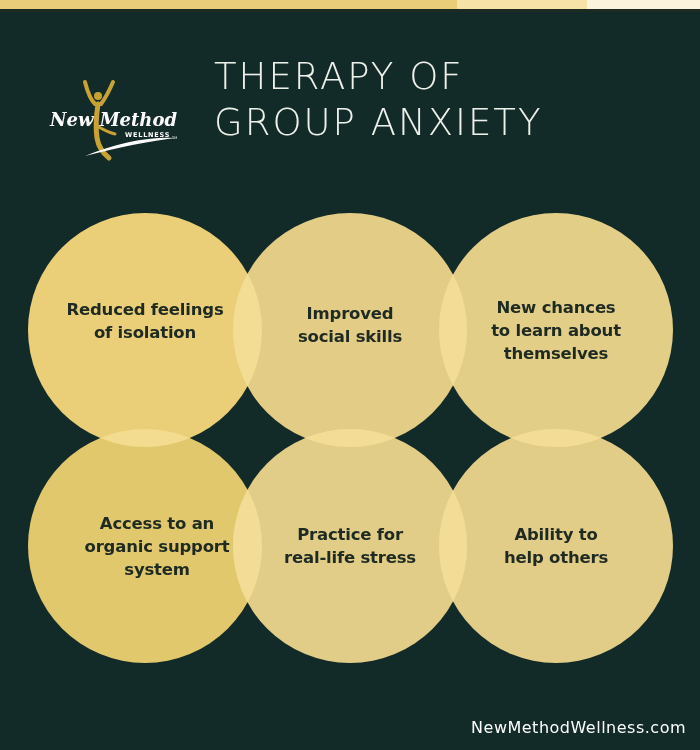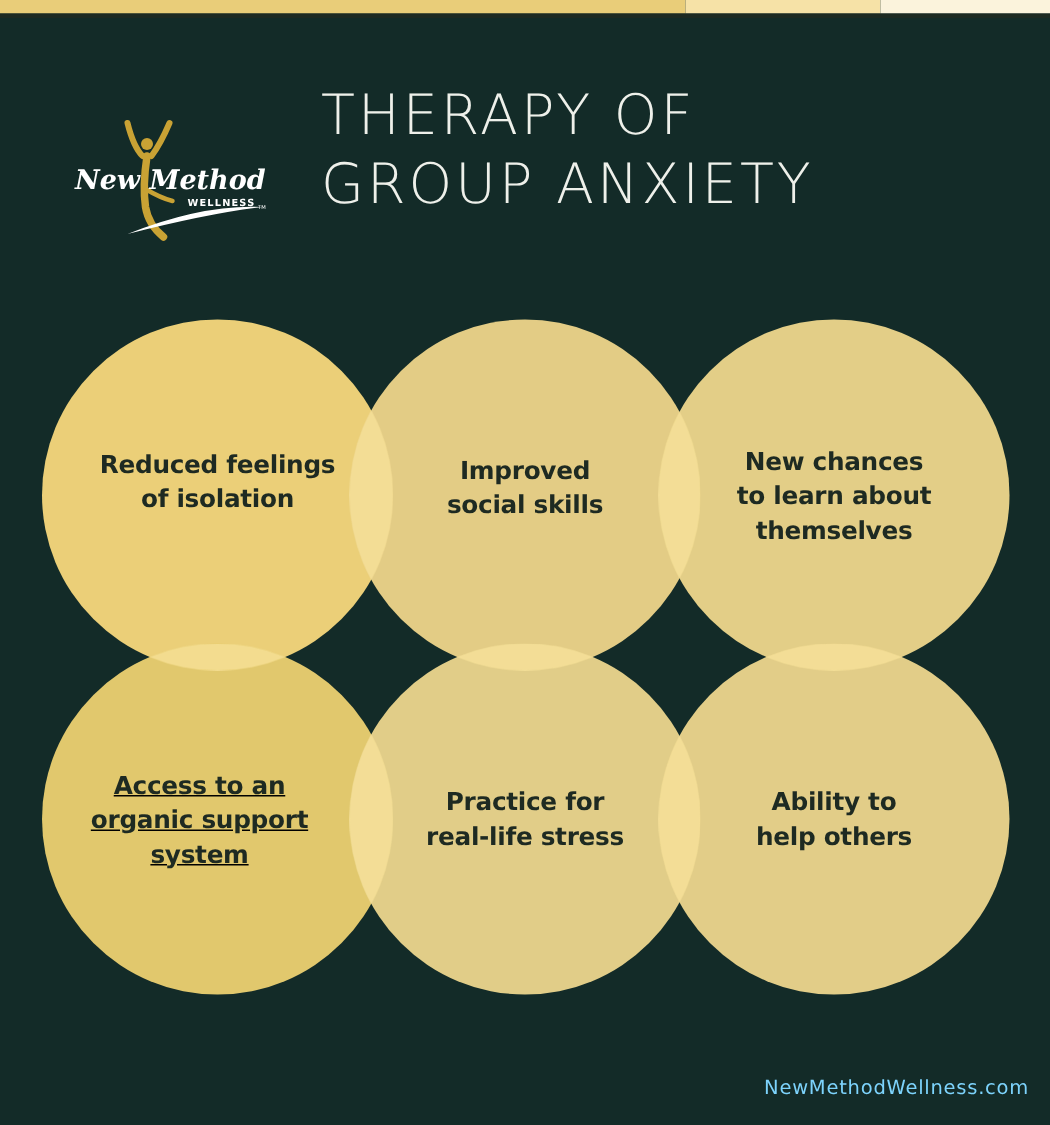--- a/index.html
+++ b/index.html
@@ -5,21 +5,21 @@
   html, body { margin:0; padding:0; }
   body { width:700px; height:750px; background:#132b28; position:relative; overflow:hidden; font-family:"DejaVu Sans", sans-serif; }
   .topbar { position:absolute; top:0; left:0; width:700px; height:9px; display:flex; }
   .topbar .seg { height:100%; }
   .topbar-line { position:absolute; top:9px; left:0; width:700px; height:3px; background:#1d2a22; }
   .logo { position:absolute; left:45px; top:76px; width:150px; height:90px; }
   .title { position:absolute; left:214px; top:54px; color:#eef0ea; font-family:"DejaVu Sans", sans-serif; font-weight:300; font-size:37px; line-height:46px; letter-spacing:2px; }
   .title div { white-space:nowrap; }
   .circle { position:absolute; width:234px; height:234px; border-radius:50%; display:flex; align-items:center; justify-content:center; text-align:center; }
   .circle .label { color:#1e2a22; font-family:"DejaVu Sans", sans-serif; font-weight:bold; font-size:16.5px; line-height:23px; width:170px; white-space:pre-line; letter-spacing:-0.2px; }
-  .footer { position:absolute; right:14px; top:718px; color:#7dd3fc; font-size:13px; letter-spacing:0.5px; }
+  .footer { position:absolute; right:14px; top:718px; color:#ffffff; font-size:16px; letter-spacing:0.5px; }
 </style>
 </head>
 <body>
 
 <div class="topbar">
   <div class="seg" style="width:457px;background:#e9cd79;"></div>
   <div class="seg" style="width:130px;background:#f6e2a7;"></div>
   <div class="seg" style="width:113px;background:#fbf3dc;"></div>
 </div>
 <div class="topbar-line"></div>
@@ -110,21 +110,21 @@
 </div>
 <div class="circle" style="left:233px;top:208px;background:transparent;">
   <div class="label">Improved
 social skills</div>
 </div>
 <div class="circle" style="left:439px;top:213px;background:transparent;">
   <div class="label">New chances
 to learn about
 themselves</div>
 </div>
-<div class="circle" style="left:16px;top:429px;background:transparent;text-decoration:underline;">
+<div class="circle" style="left:40px;top:429px;background:transparent;">
   <div class="label">Access to an
 organic support
 system</div>
 </div>
 <div class="circle" style="left:233px;top:429px;background:transparent;">
   <div class="label">Practice for
 real-life stress</div>
 </div>
 <div class="circle" style="left:439px;top:429px;background:transparent;">
   <div class="label">Ability to

